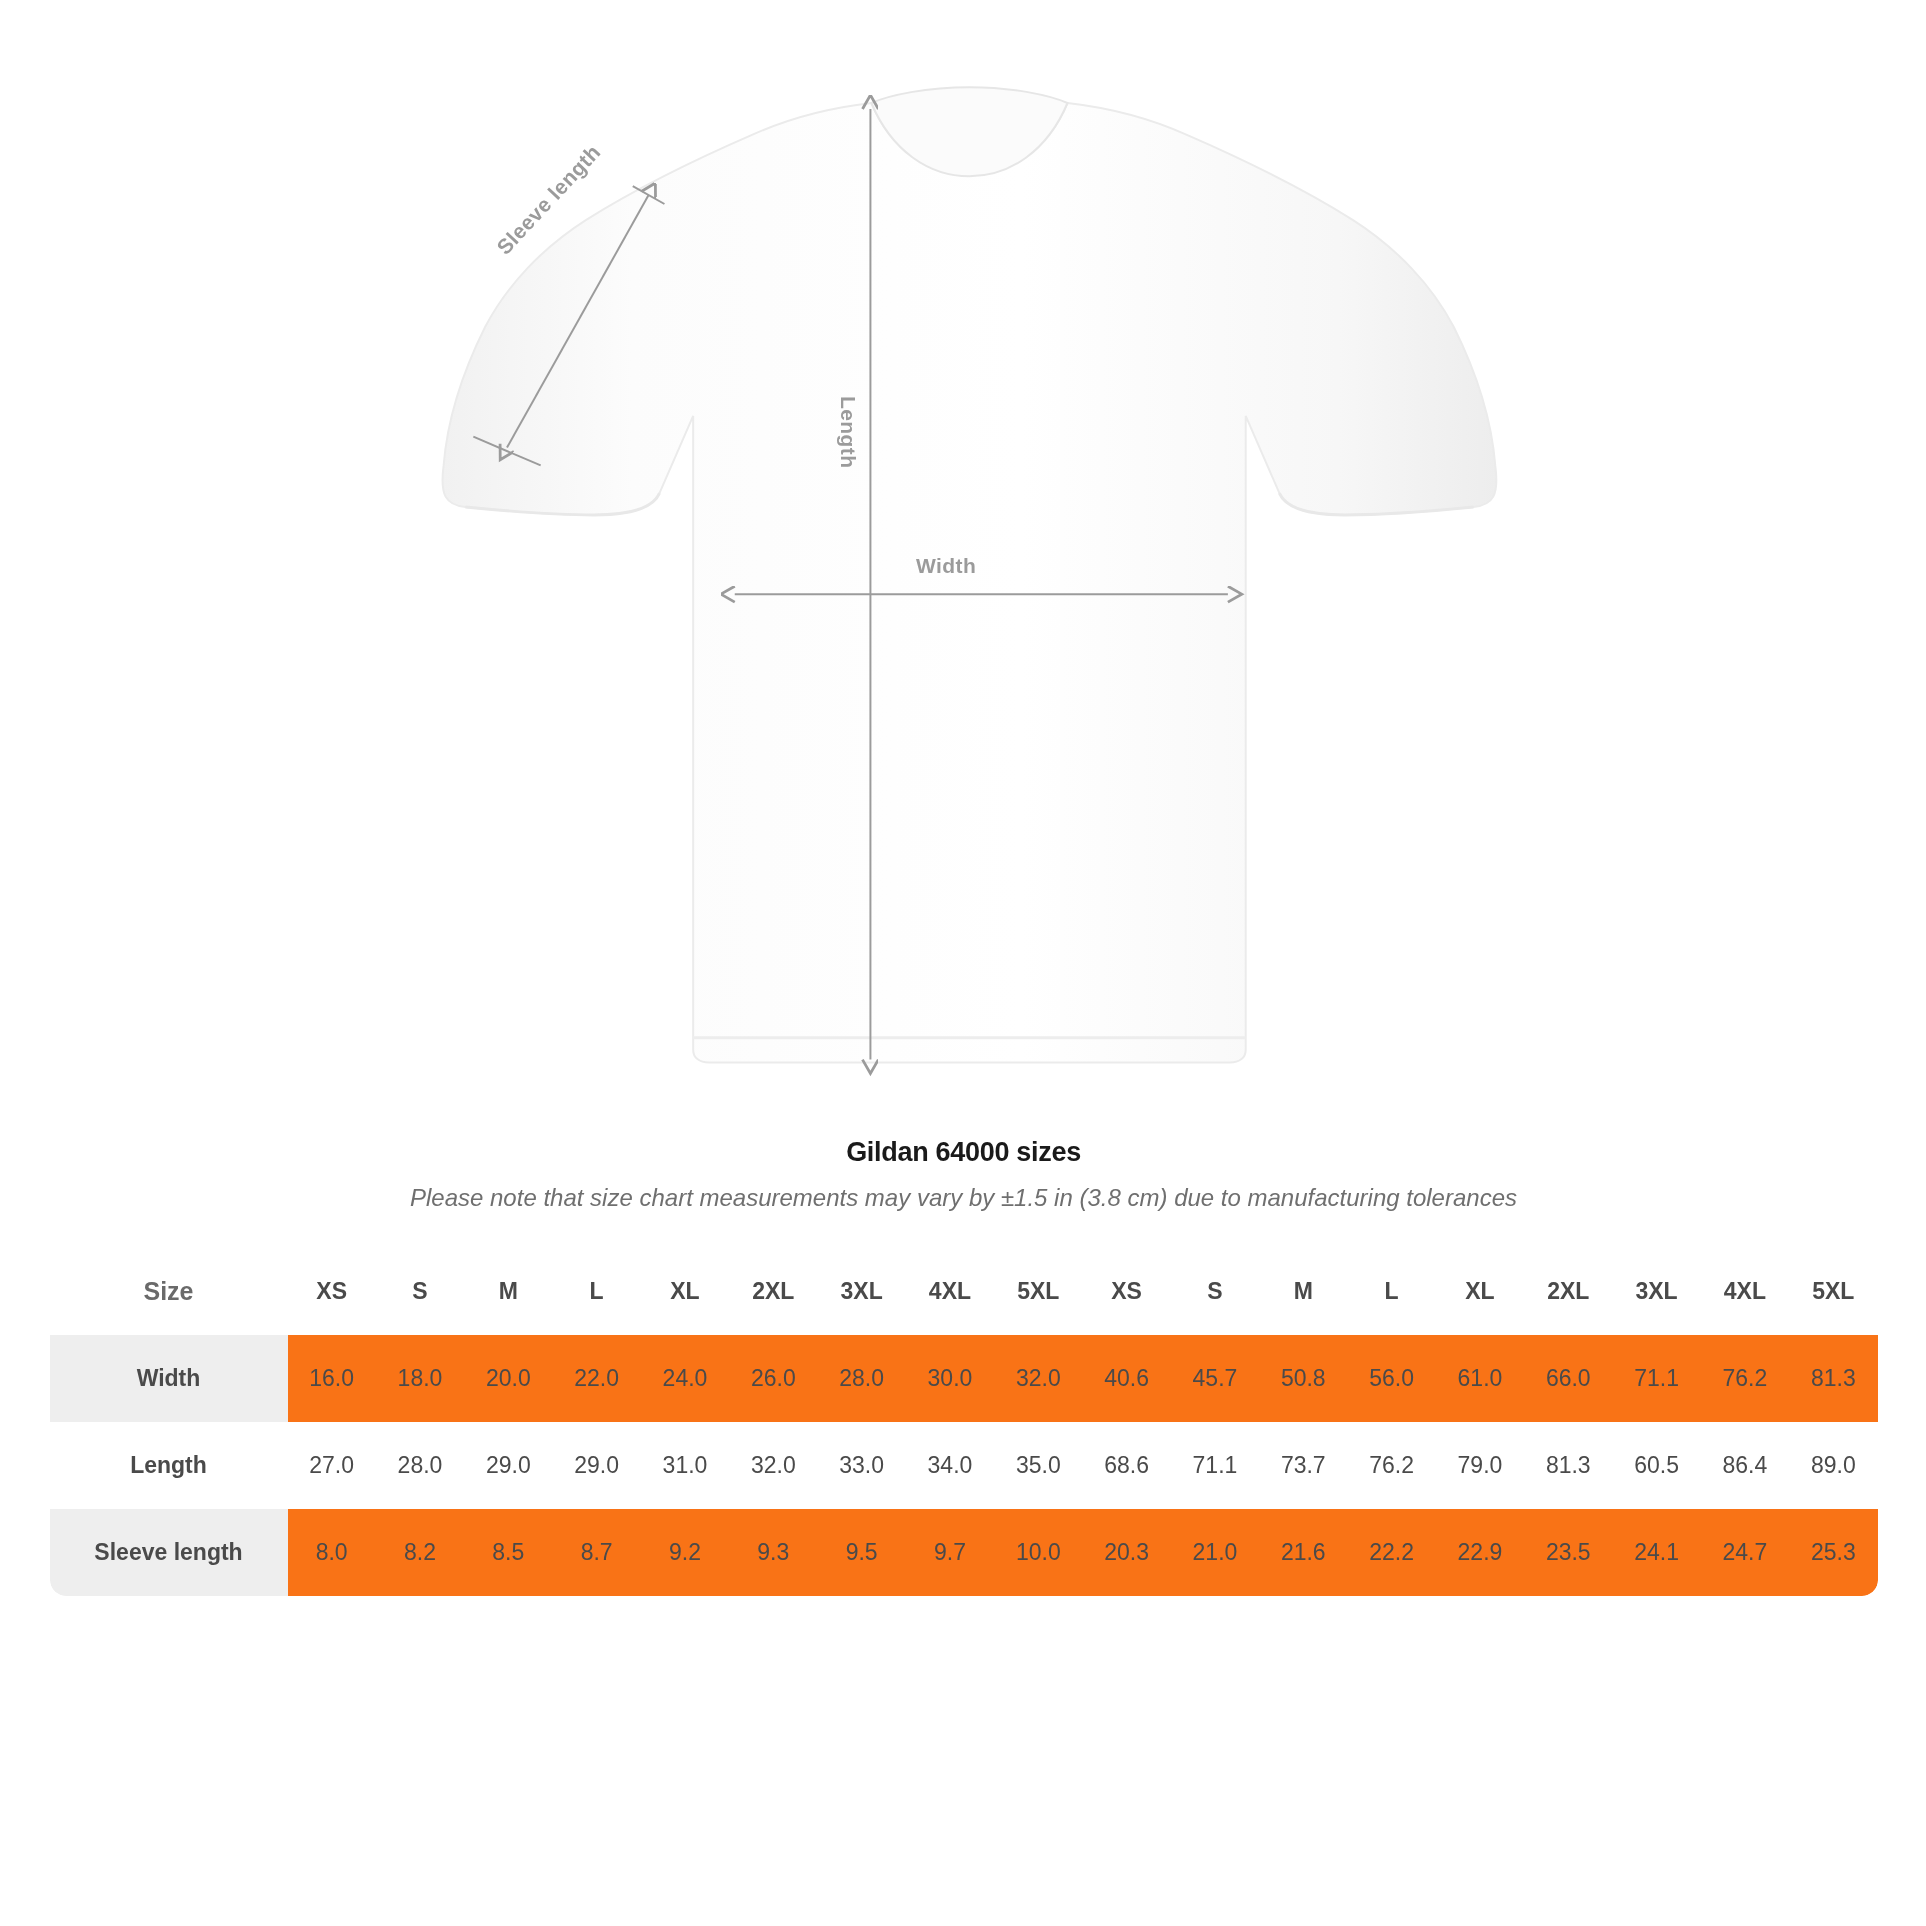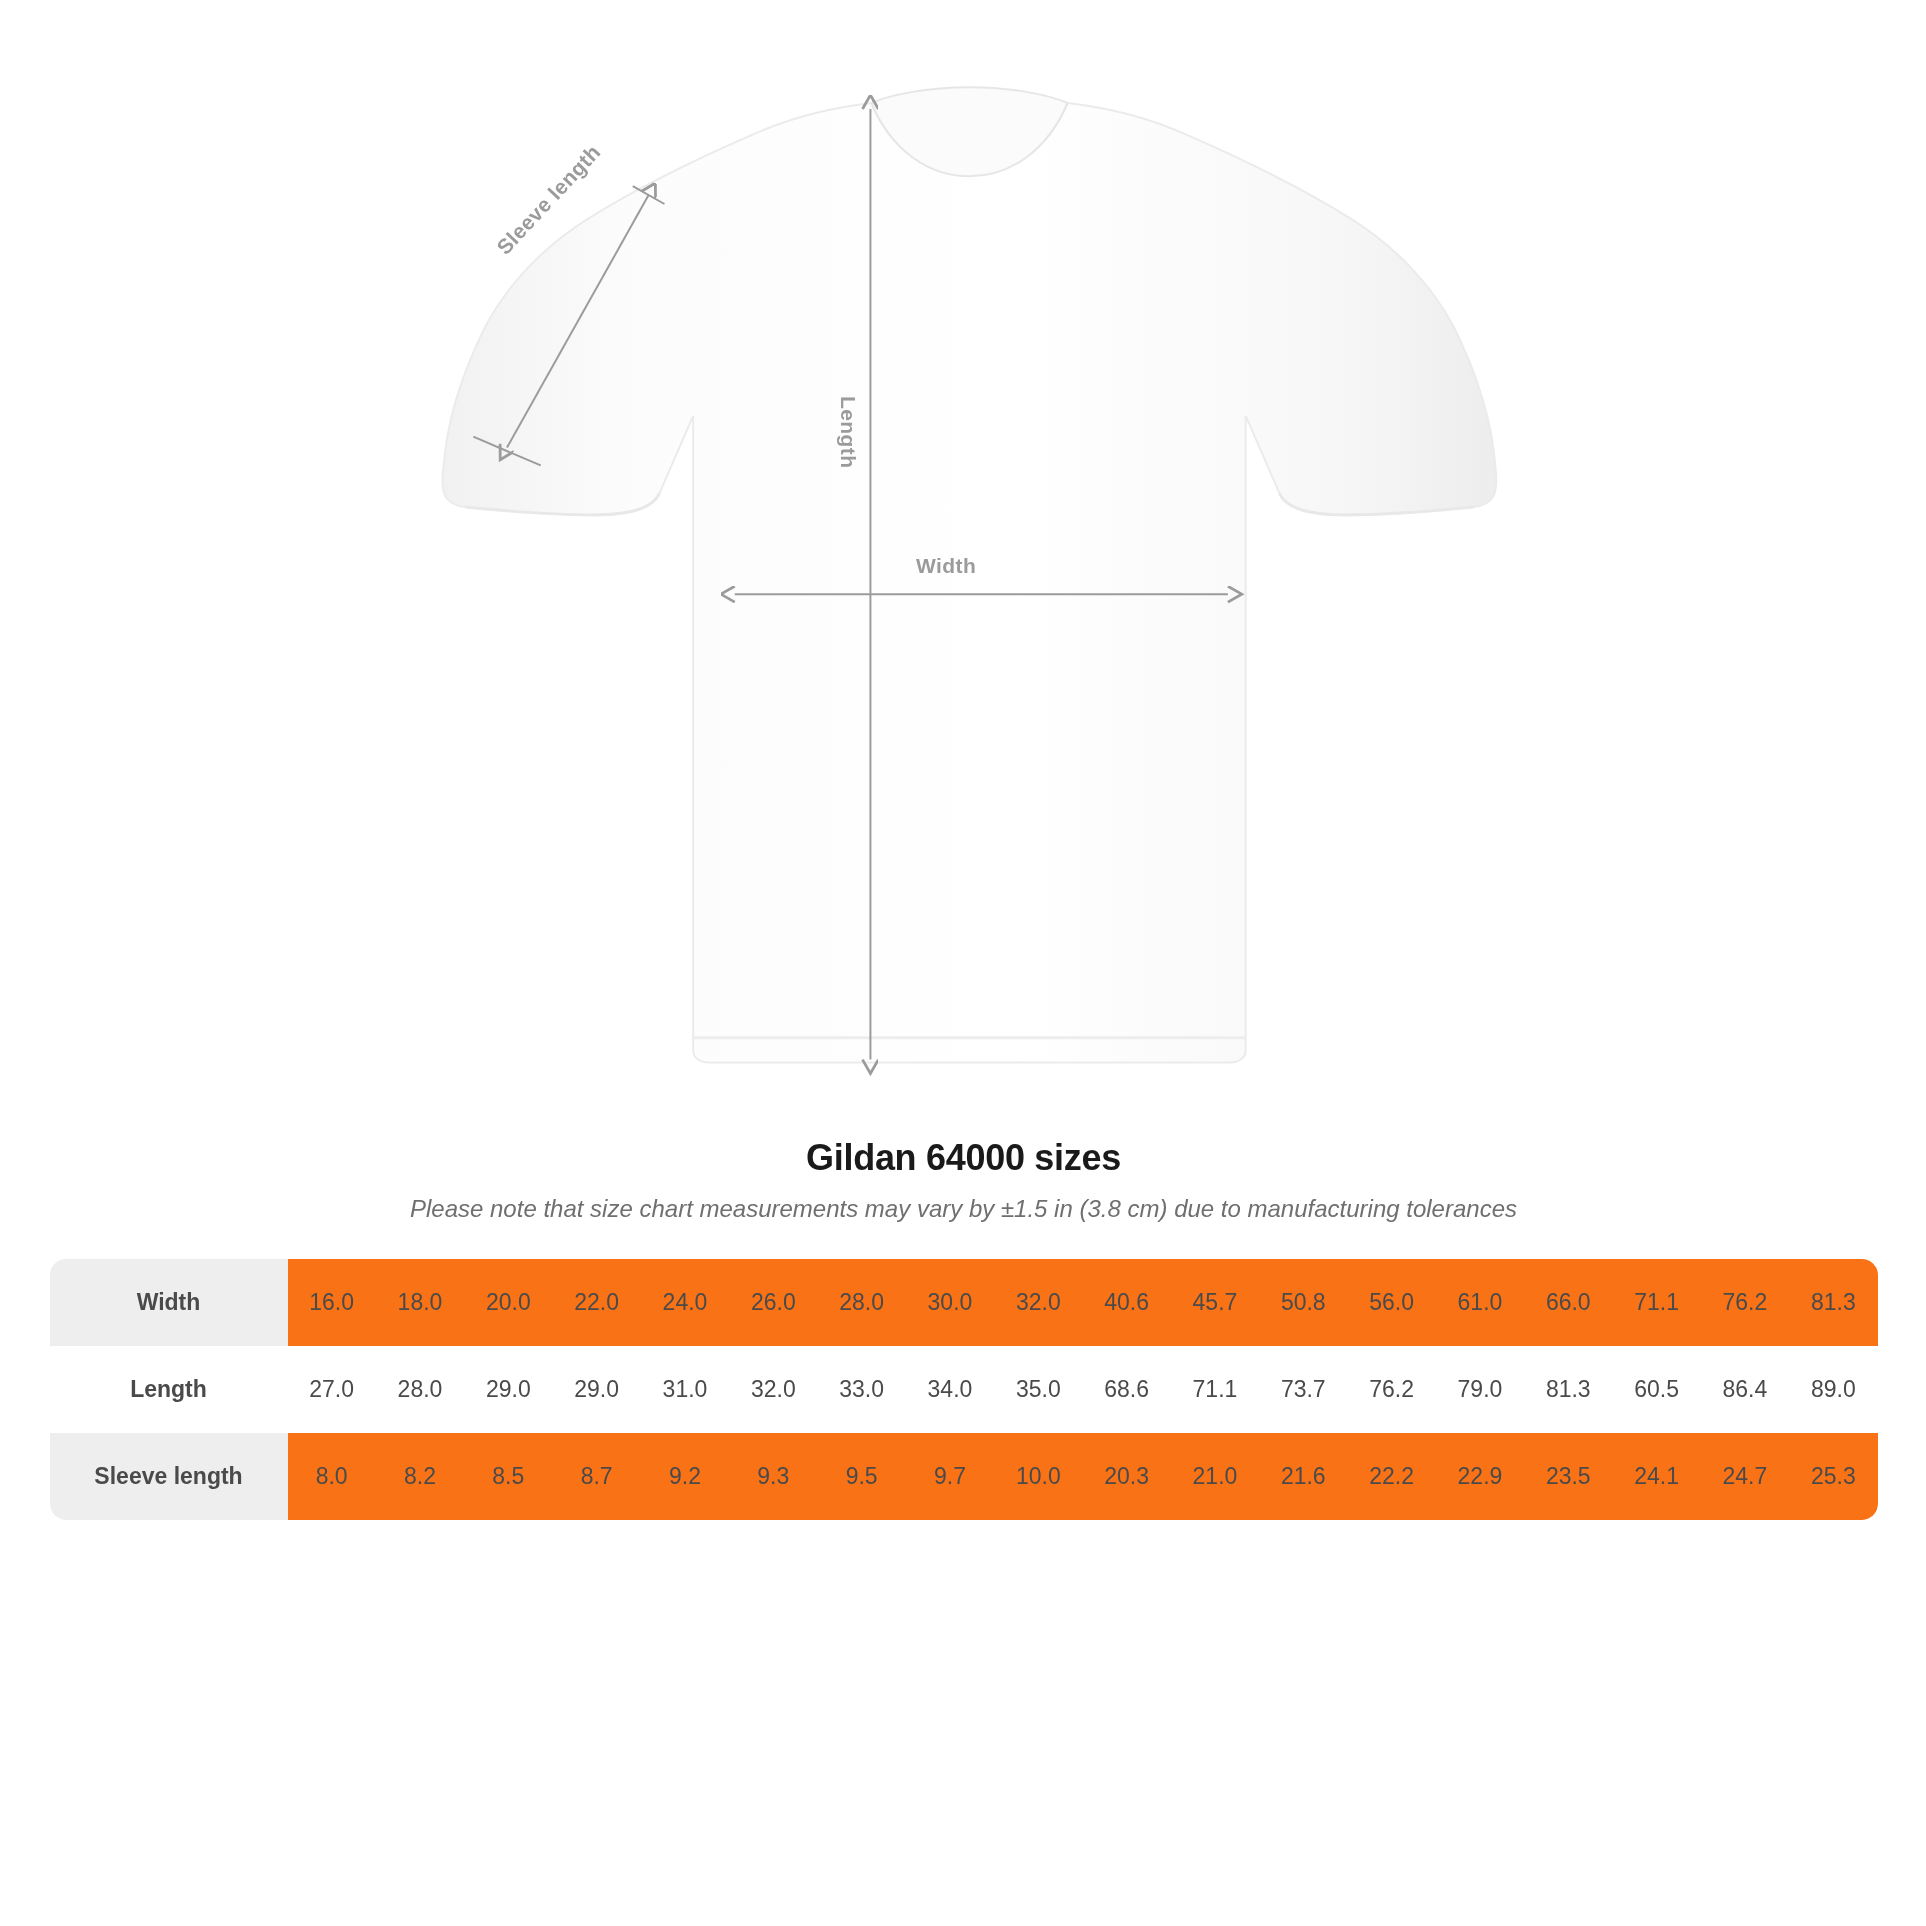--- a/index.html
+++ b/index.html
@@ -56,21 +56,21 @@
     transform: rotate(-47deg);
     transform-origin: left top;
   }
 
   
   .title-block {
     text-align: center;
     margin-top: 18px;
   }
   .chart-title {
-    font-size: 36px;
+    font-size: 27px;
     font-weight: bold;
     color: #1a1a1a;
     letter-spacing: -0.3px;
   }
   .chart-note {
     margin-top: 16px;
     font-size: 24px;
     font-style: italic;
     color: #6f6f6f;
   }
@@ -244,20 +244,41 @@
     <div class="chart-note">Please note that size chart measurements may vary by ±1.5 in (3.8 cm) due to manufacturing tolerances</div>
   </div>
 
   <div class="table-wrap">
     <table class="size-table">
       <colgroup>
         <col class="label-col">
       </colgroup>
       <tbody>
 
+        <tr class="size-row">
+          <td class="rowhead">Size</td>
+          <td>XS</td>
+          <td>S</td>
+          <td>M</td>
+          <td>L</td>
+          <td>XL</td>
+          <td>2XL</td>
+          <td>3XL</td>
+          <td>4XL</td>
+          <td>5XL</td>
+          <td>XS</td>
+          <td>S</td>
+          <td>M</td>
+          <td>L</td>
+          <td>XL</td>
+          <td>2XL</td>
+          <td>3XL</td>
+          <td>4XL</td>
+          <td>5XL</td>
+        </tr>
 
         <tr class="data-row shaded">
           <td class="rowhead">Width</td>
           <td>16.0</td>
           <td>18.0</td>
           <td>20.0</td>
           <td>22.0</td>
           <td>24.0</td>
           <td>26.0</td>
           <td>28.0</td>

